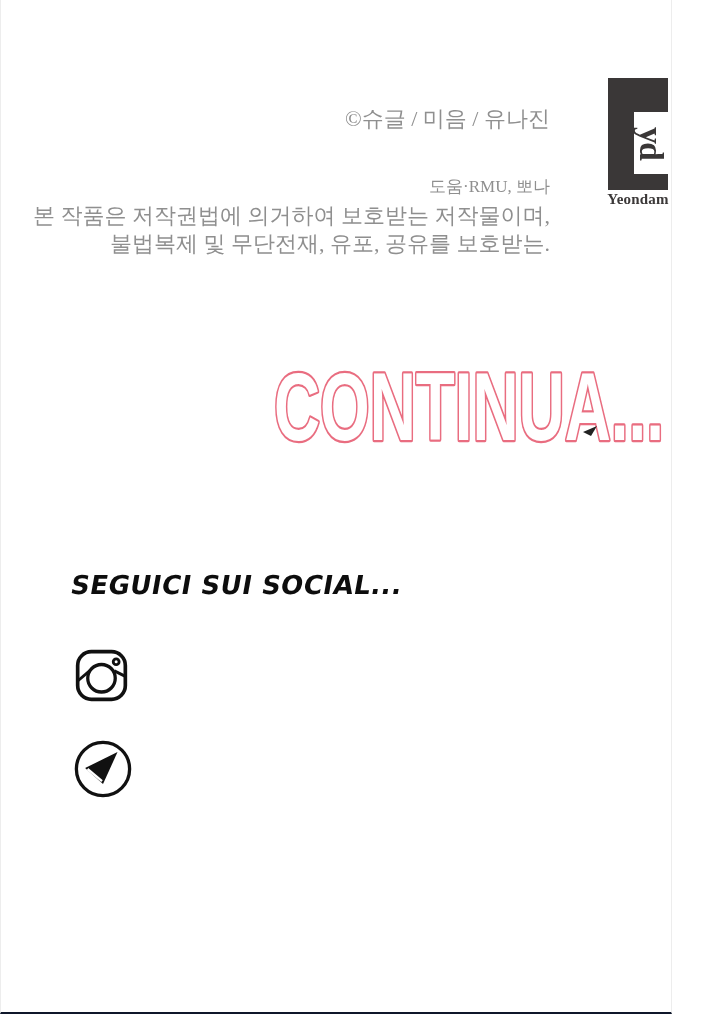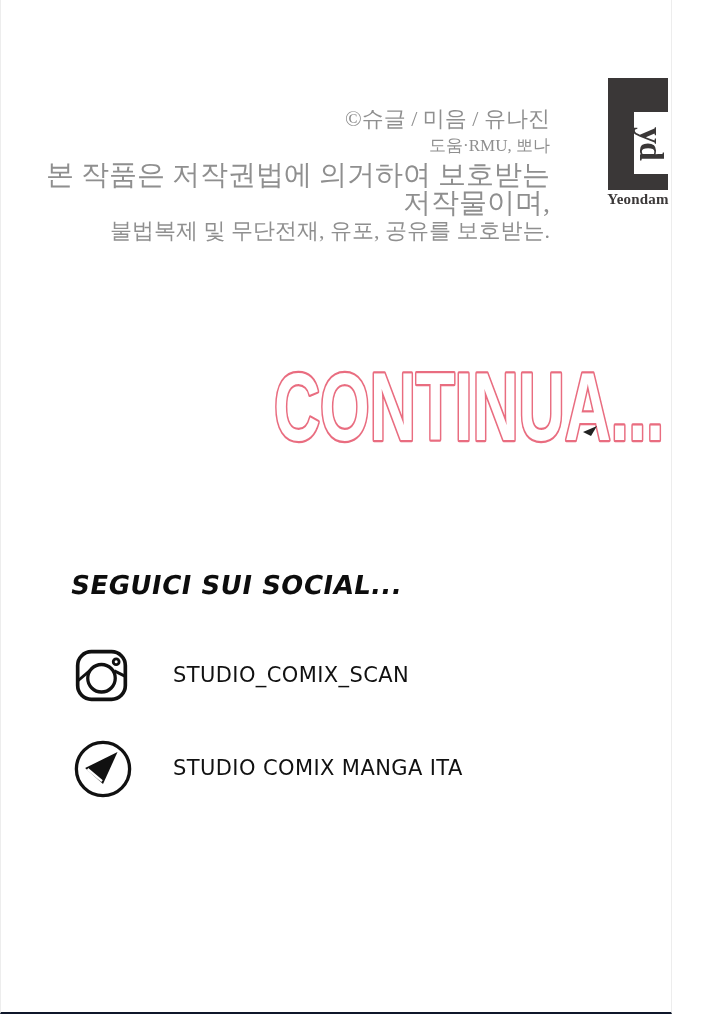--- a/index.html
+++ b/index.html
@@ -24,22 +24,22 @@
   .credits {
     position: absolute;
     top: 104px;
     right: 121px;
     width: 520px;
     text-align: right;
     color: #8f8f8f;
     font-family: "Liberation Serif", serif;
   }
   .credits .c-line1 { font-size: 22px; line-height: 30px; }
-  .credits .c-line2 { font-size: 17px; line-height: 23px; }
-  .credits .c-line3 { font-size: 28px; line-height: 28px; margin-top: 4px; }
+  .credits .c-line2 { font-size: 17px; line-height: 23px; margin-top: 41px; }
+  .credits .c-line3 { font-size: 22px; line-height: 28px; margin-top: 4px; }
   .credits .c-line4 { font-size: 22px; line-height: 28px; }
 
   
   .logo-box {
     position: absolute;
     left: 607px;
     top: 78px;
     width: 60px;
     height: 112px;
     background: #3a3737;
@@ -162,24 +162,22 @@
 
   <div class="social-row-instagram">
     <svg class="social-icon" width="55" height="55" viewBox="0 0 60 60">
       <rect x="4" y="4" width="52" height="52" rx="15" fill="none" stroke="#111111" stroke-width="4"></rect>
       <path d="M4 36 L17 25" fill="none" stroke="#111111" stroke-width="3.2"></path>
       <path d="M44 25 L56 31" fill="none" stroke="#111111" stroke-width="3.2"></path>
       <circle cx="30" cy="33" r="15" fill="#ffffff" stroke="#111111" stroke-width="3.6"></circle>
       <circle cx="46" cy="15" r="3.2" fill="none" stroke="#111111" stroke-width="3.1"></circle>
     </svg>
   </div>
-  <div class="social-handle handle-instagram">STUDIO_COMIX_SCAN</div>
 
   <div class="social-row-telegram">
     <svg class="social-icon" width="60" height="60" viewBox="0 0 62 62">
       <circle cx="31" cy="31" r="27.5" fill="none" stroke="#111111" stroke-width="3.4"></circle>
       <path d="M46 13.5 L12.5 30 L31 46.5 Z" fill="#111111"></path>
       <path d="M15 31 L30 43.5" stroke="#ffffff" stroke-width="2.4" fill="none"></path>
     </svg>
   </div>
-  <div class="social-handle handle-telegram">STUDIO COMIX MANGA ITA</div>
 
 </div>
 
 </body></html>

